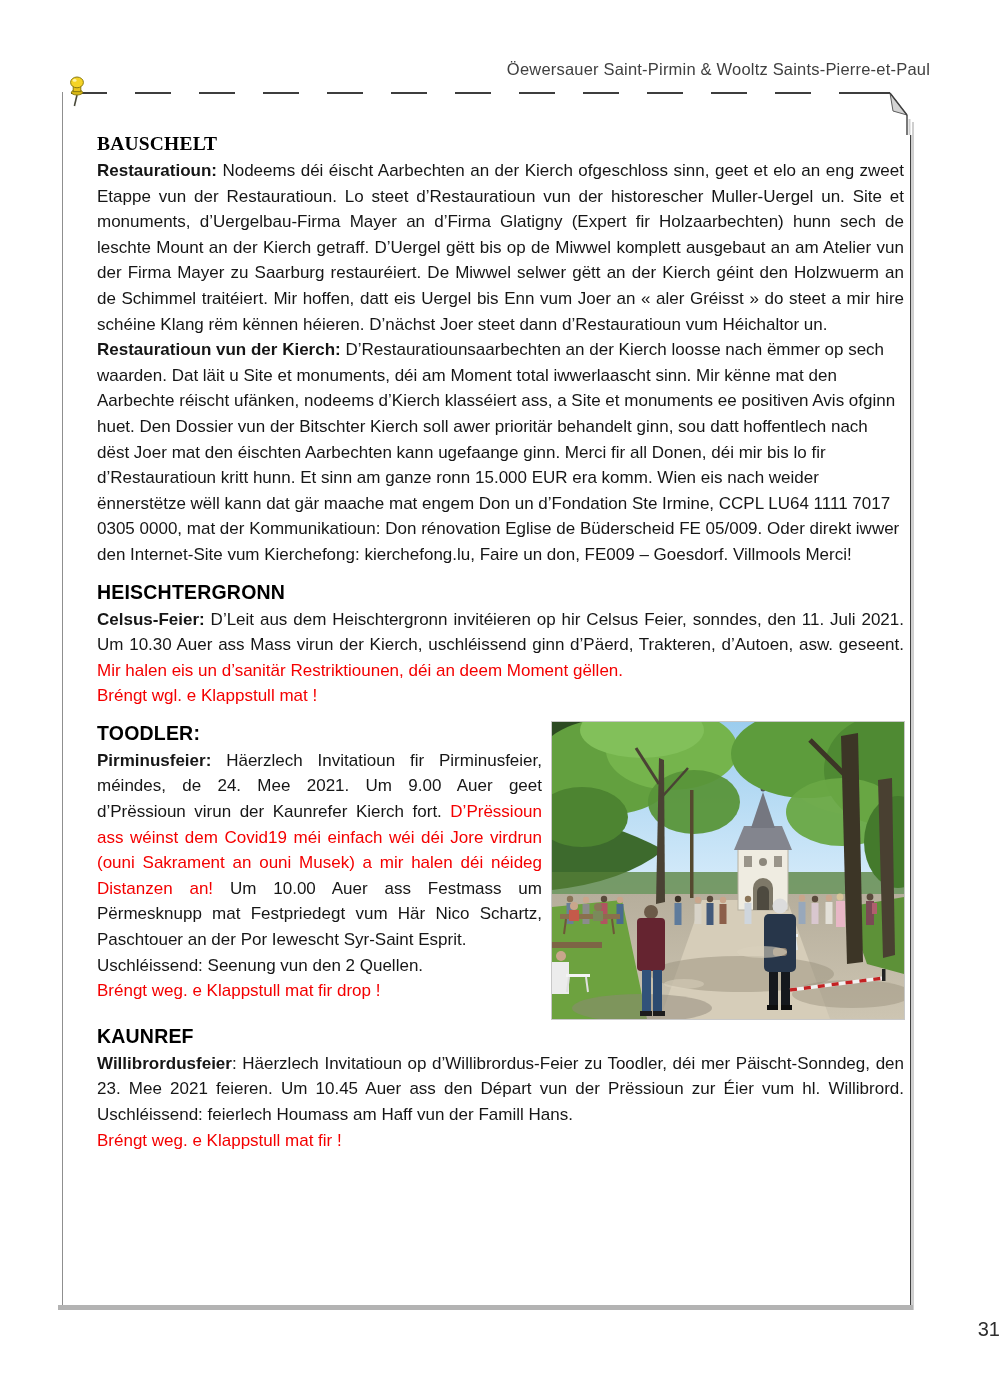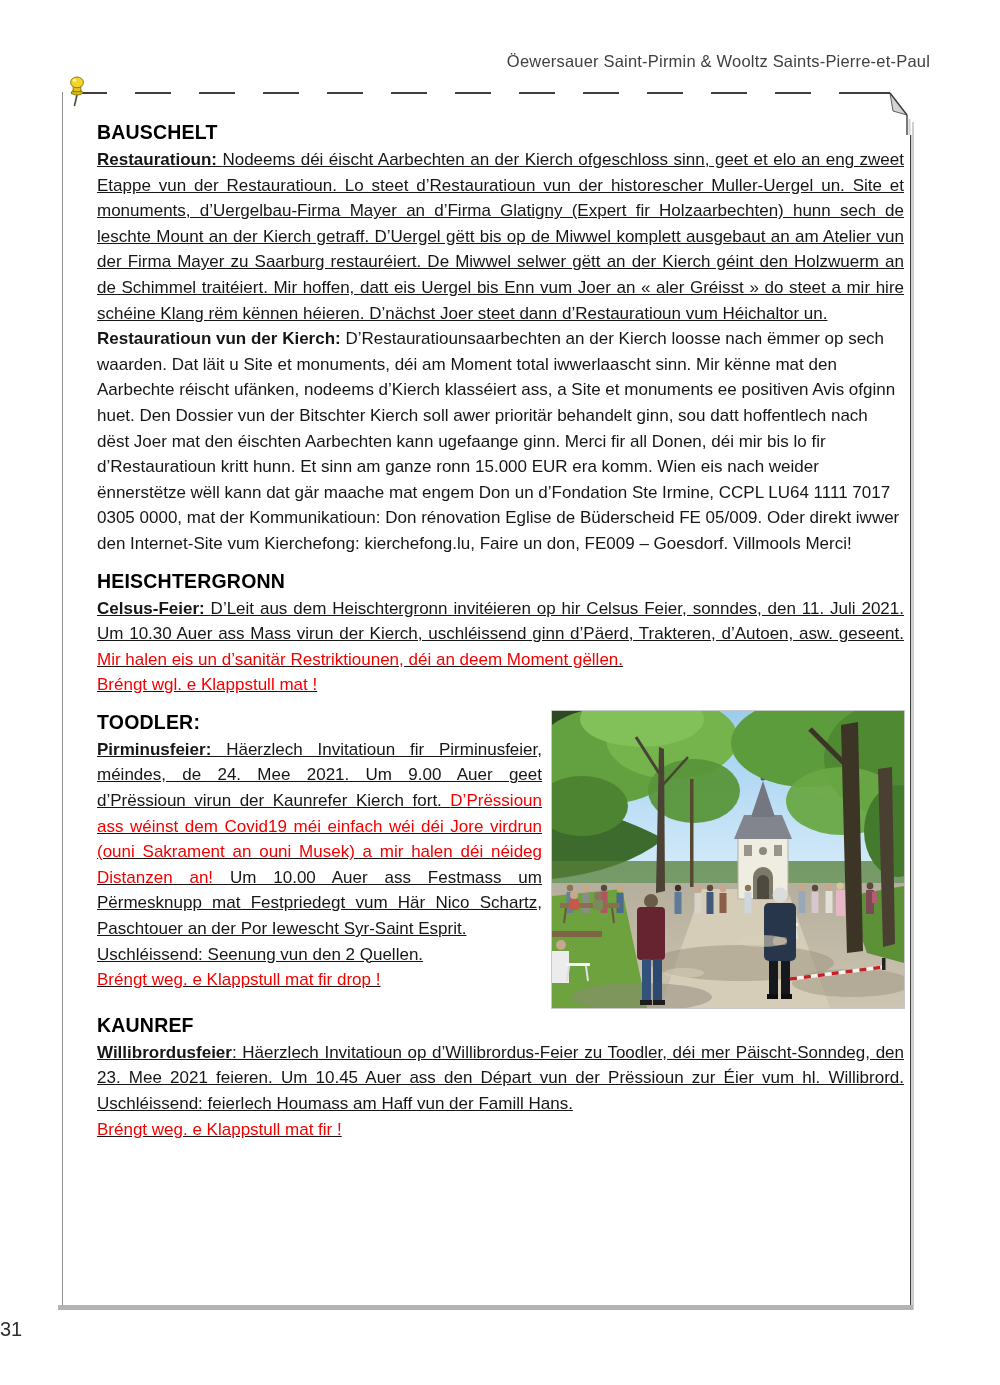--- a/index.html
+++ b/index.html
@@ -1,21 +1,21 @@
 <!DOCTYPE html>
 <html style="--red: #f40000; --ink: #161616;"><head>
 <meta charset="utf-8">
 <style>
   :root{ --red:#f40000; --ink:#161616; }
   *{box-sizing:border-box; margin:0; padding:0;}
   body{ background:#ffffff; font-family:"Liberation Sans", sans-serif; }
   .canvas{ position:relative; width:1000px; height:1385px; background:#fff; overflow:hidden; }
 
   .page-header{
-    position:absolute; top:52px; right:70px; font-size:16.5px; color:#404040; letter-spacing:.2px;
+    position:absolute; top:60px; right:70px; font-size:16.5px; color:#404040; letter-spacing:.2px;
   }
 
   .note-box{
     position:absolute; left:62px; top:92px; width:849px; height:1213px;
     background:#fff;
     border-left:1px solid #8f8f8f;
     border-right:1px solid #3f3f3f;
     padding:25px 6px 0 34px;
   }
   
@@ -26,35 +26,35 @@
   
   .note-box::after{
     content:""; position:absolute; left:-5px; right:-3px; bottom:-5px; height:5px; background:#b3b3b3;
   }
   .shadow-right{ position:absolute; top:30px; bottom:-5px; right:-4px; width:3px; background:#cfcfcf; }
 
   .pushpin{ position:absolute; left:3px; top:-16px; width:22px; height:32px; }
   .fold{ position:absolute; top:-3px; right:-2px; width:42px; height:46px; }
 
   h2{ font-size:19.5px; font-weight:bold; color:#000; margin:13px 0 3px; letter-spacing:.2px; }
-  h2.first{ margin-top:4px; }
+  h2.first{ margin-top:16px;font-family:Liberation Serif, serif; }
   p.body{ font-size:17px; line-height:25.6px; color:var(--ink); }
-  .align-justify{ text-align:justify;text-decoration:underline; }
+  .align-justify{ text-align:justify; }
   .align-left{ text-align:left; }
   .run.bold{ font-weight:bold; }
   .run.red{ color:var(--red);margin-top:25px; }
 
   .photo-wrap{
     float:right; width:352px; height:297px; margin:-26px 0 6px 10px; display:block;
     outline:1px solid #c8c8c8;
   }
   .photo-wrap svg{ display:block; width:100%; height:100%; }
   .clear{ clear:both; }
 
-  .page-number{ position:absolute; top:1318px; left:0; width:1000px; text-align:left;
+  .page-number{ position:absolute; top:1318px; left:0; width:1000px; text-align:right;
     font-size:20px; color:#2e2e2e; }
 </style>
 </head>
 <body>
 
 <div class="canvas">
 
   <div class="page-header">Öewersauer Saint-Pirmin &amp; Wooltz Saints-Pierre-et-Paul</div>
 
   <div class="note-box">

